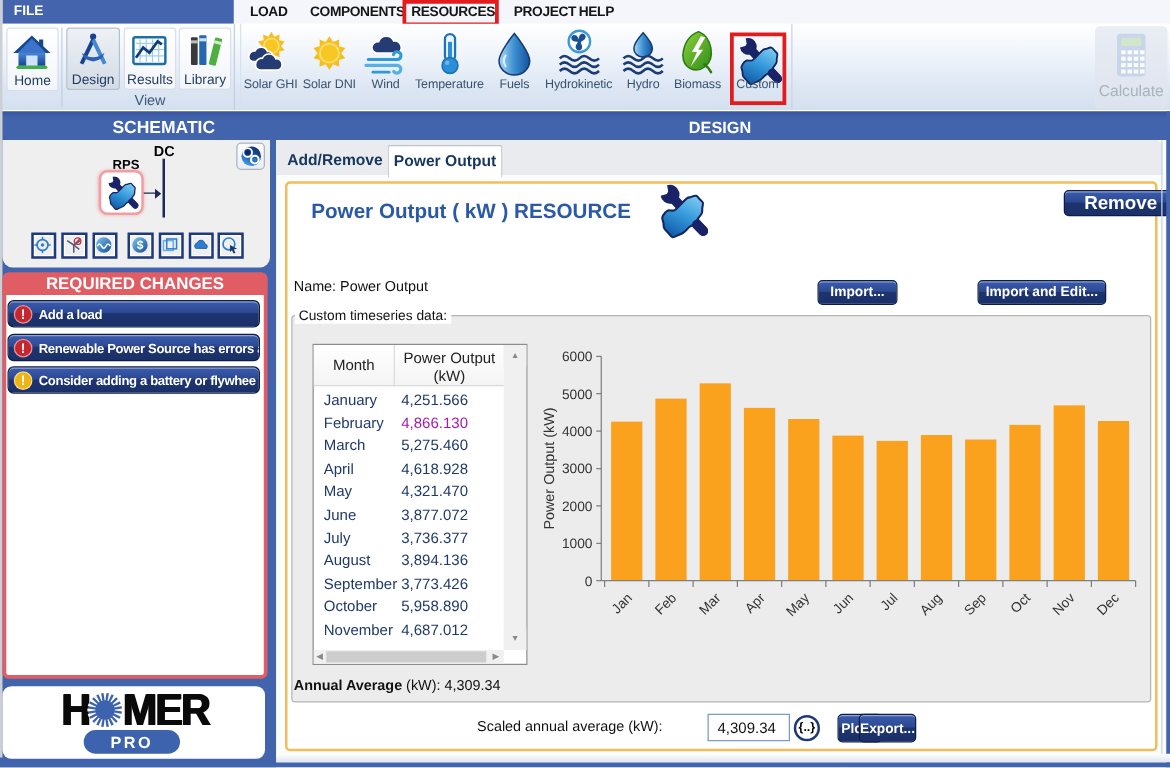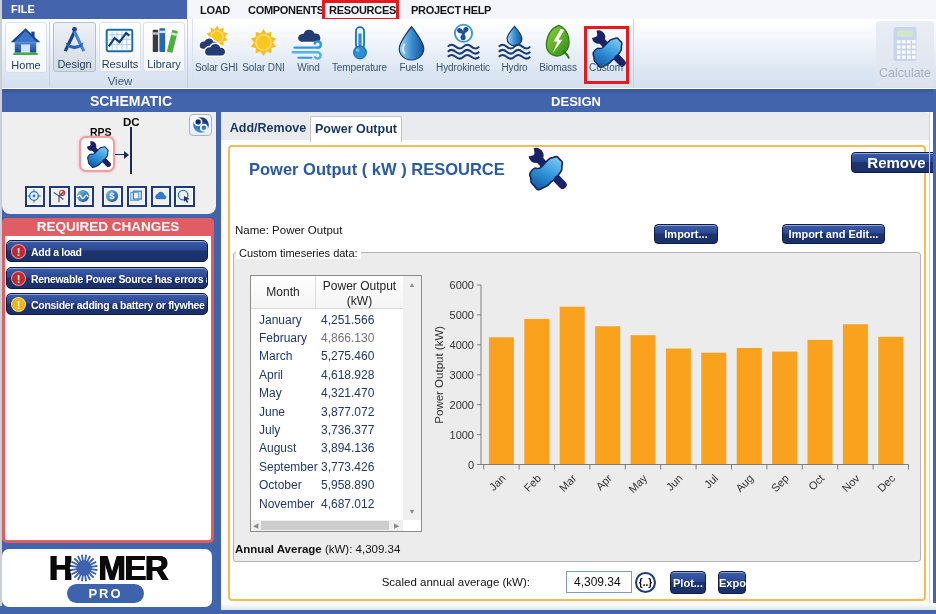--- a/index.html
+++ b/index.html
@@ -443,21 +443,21 @@
   <div class="abs" style="left:152px;top:227px;width:18px;height:17px;background:#f0f0f0;color:#8a8a8a;font-size:7px;text-align:center;line-height:17px;">▼</div>
 
   <div class="abs" style="left:0;top:244px;width:152px;height:11px;background:#f0f0f0;color:#555;">
     <span class="abs" style="left:2px;top:0;font-size:7px;line-height:11px;color:#8a8a8a;">◀</span>
     <span class="abs" style="left:143px;top:0;font-size:7px;line-height:11px;color:#8a8a8a;">▶</span>
     <span class="abs" style="left:10px;top:1px;width:128px;height:9px;background:#cdcdcd;"></span>
   </div>
   <div class="abs" style="left:8px;top:34.5px;width:80px;height:18.4px;color:#1f3968;line-height:18.4px;white-space:nowrap;">January</div>
   <div class="abs" style="left:70px;top:34.5px;width:80px;height:18.4px;color:#1f3968;line-height:18.4px;">4,251.566</div>
   <div class="abs" style="left:8px;top:52.9px;width:80px;height:18.4px;color:#1f3968;line-height:18.4px;white-space:nowrap;">February</div>
-  <div class="abs" style="left:70px;top:52.9px;width:80px;height:18.4px;color:#737373;line-height:18.4px;">4,866.130</div>
+  <div class="abs" style="left:70px;top:52.9px;width:80px;height:18.4px;color:#a21caf;line-height:18.4px;">4,866.130</div>
   <div class="abs" style="left:8px;top:71.3px;width:80px;height:18.4px;color:#1f3968;line-height:18.4px;white-space:nowrap;">March</div>
   <div class="abs" style="left:70px;top:71.3px;width:80px;height:18.4px;color:#1f3968;line-height:18.4px;">5,275.460</div>
   <div class="abs" style="left:8px;top:89.7px;width:80px;height:18.4px;color:#1f3968;line-height:18.4px;white-space:nowrap;">April</div>
   <div class="abs" style="left:70px;top:89.7px;width:80px;height:18.4px;color:#1f3968;line-height:18.4px;">4,618.928</div>
   <div class="abs" style="left:8px;top:108.1px;width:80px;height:18.4px;color:#1f3968;line-height:18.4px;white-space:nowrap;">May</div>
   <div class="abs" style="left:70px;top:108.1px;width:80px;height:18.4px;color:#1f3968;line-height:18.4px;">4,321.470</div>
   <div class="abs" style="left:8px;top:126.5px;width:80px;height:18.4px;color:#1f3968;line-height:18.4px;white-space:nowrap;">June</div>
   <div class="abs" style="left:70px;top:126.5px;width:80px;height:18.4px;color:#1f3968;line-height:18.4px;">3,877.072</div>
   <div class="abs" style="left:8px;top:144.9px;width:80px;height:18.4px;color:#1f3968;line-height:18.4px;white-space:nowrap;">July</div>
   <div class="abs" style="left:70px;top:144.9px;width:80px;height:18.4px;color:#1f3968;line-height:18.4px;">3,736.377</div>
@@ -529,18 +529,18 @@
 <text x="435.4" y="214.0" font-size="11" fill="#333" text-anchor="end" font-family="Liberation Sans" transform="rotate(-45 435.4 214.0)">Nov</text>
 <text x="470.8" y="214.0" font-size="11" fill="#333" text-anchor="end" font-family="Liberation Sans" transform="rotate(-45 470.8 214.0)">Dec</text>
 <text x="18.5" y="109.8" font-size="11.5" fill="#333" text-anchor="middle" font-family="Liberation Sans" transform="rotate(-90 18.5 109.8)">Power Output (kW)</text>
 </svg>
   </div>
 
 <div class="abs" style="left:330px;top:576px;width:200px;font-size:11.5px;color:#111;text-align:right;">Scaled annual average (kW):</div>
 <div class="abs" style="left:566px;top:571px;width:66px;height:22px;background:#fff;border:1px solid #7b9cc6;font-size:12px;color:#111;line-height:20px;padding-left:7px;">4,309.34</div>
 <div class="abs" style="left:635px;top:572px;width:21px;height:21px;border:2px solid #1c3a75;border-radius:50%;background:#fff;color:#000;font-size:10px;font-weight:bold;text-align:center;line-height:17px;">{..}</div>
 <div class="navybtn" style="left:670px;top:571px;width:36px;height:23px;font-size:11px;line-height:22px;">Plot...</div>
-<div class="navybtn" style="left:718px;top:571px;width:28px;height:23px;font-size:11px;line-height:22px;">Export...</div>
+<div class="navybtn" style="left:687px;top:571px;width:46px;height:23px;font-size:11px;line-height:22px;">Export...</div>
 
 <div class="abs" style="left:929px;top:112px;width:1px;height:494px;background:#c7d4e8;"></div>
 <div class="abs" style="left:933px;top:89px;width:3px;height:525px;background:#4164ad;"></div>
 <div class="abs" style="left:221px;top:603px;width:715px;height:7px;background:linear-gradient(#ffffff,#dfe5ef);"></div>
 <div class="abs" style="left:0;top:610px;width:936px;height:4px;background:#4164ad;"></div>
 
 </body></html>

